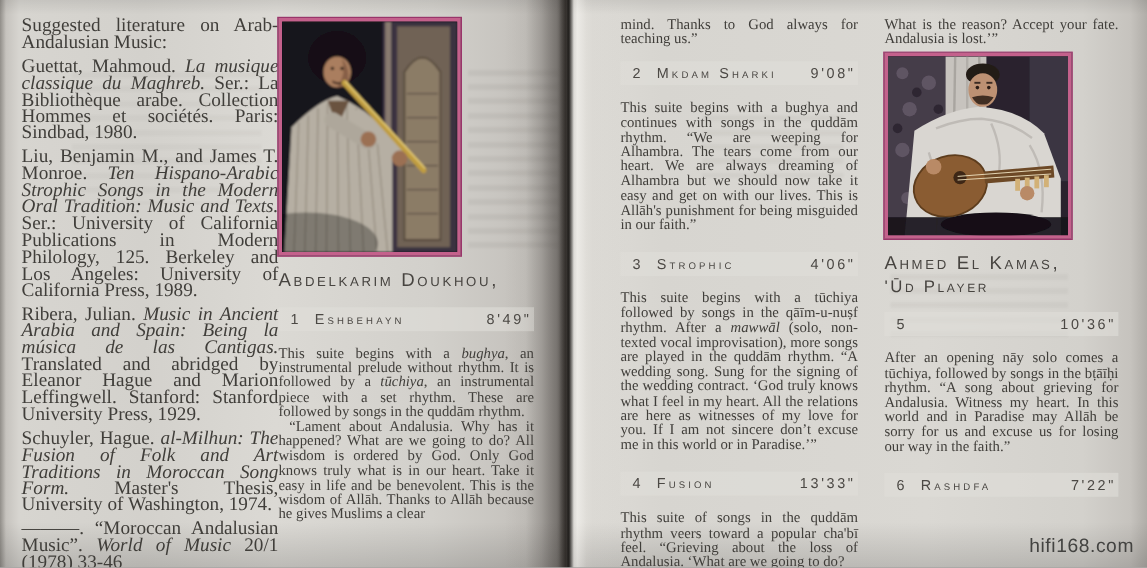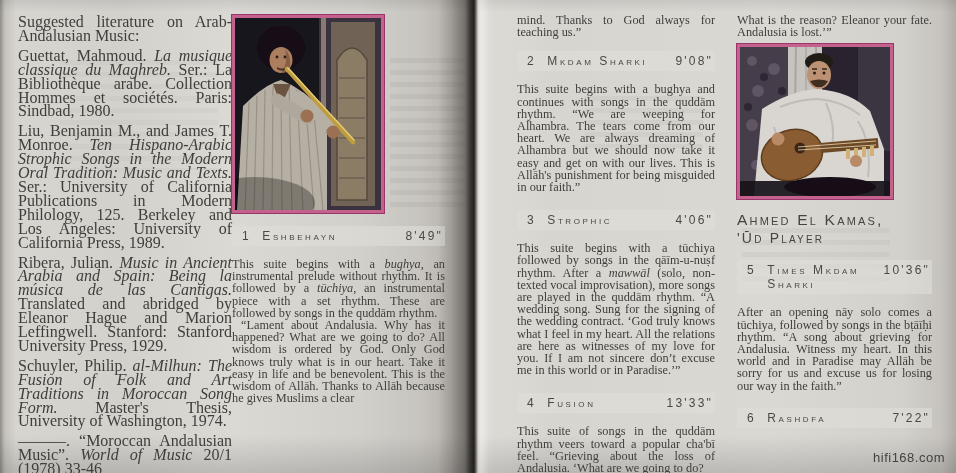--- a/index.html
+++ b/index.html
@@ -53,41 +53,41 @@
   .para{margin:0 0 4px 0;}
   
   .ghost{position:absolute;z-index:2;pointer-events:none;opacity:.07;filter:blur(.7px);
     background:repeating-linear-gradient(180deg,#5a564f 0 5px,transparent 5px 12px);}
   #ghost1{left:390px;top:58px;width:76px;height:150px;}
   #ghost2{left:585px;top:96px;width:118px;height:52px;opacity:.05;}
   #ghost3{left:742px;top:228px;width:148px;height:55px;opacity:.05;}
   #ghost4{left:60px;top:60px;width:158px;height:110px;opacity:.035;}
   
   #watermark{position:absolute;right:11px;bottom:8px;z-index:6;
-    font-family:"Liberation Sans",sans-serif;font-size:13px;color:#434341;letter-spacing:.5px;}
+    font-family:"Liberation Sans",sans-serif;font-size:16px;color:#434341;letter-spacing:.5px;}
 </style>
 </head>
 <body>
 
 <div id="booklet">
 
   <div id="page-left" class="page"></div>
   <div id="page-right" class="page"></div>
 
   <div id="ghost1" class="ghost"></div>
   <div id="ghost2" class="ghost"></div>
   <div id="ghost3" class="ghost"></div>
   <div id="ghost4" class="ghost"></div>
 
   <div id="col1" class="col">
     <p>Suggested literature on Arab-Andalusian Music:</p>
     <p><span>Guettat, Mahmoud.  </span><span class="it">La musique classique du Maghreb.</span><span>  Ser.:  La Bibliothèque arabe.  Collection Hommes et sociétés.  Paris:  Sindbad, 1980.</span></p>
     <p><span>Liu, Benjamin M., and James T. Monroe.  </span><span class="it">Ten Hispano-Arabic Strophic Songs in the Modern Oral Tradition:  Music and Texts.</span><span>  Ser.:  University of California Publications in Modern Philology, 125. Berkeley and Los Angeles:  University of California Press, 1989.</span></p>
     <p><span>Ribera, Julian.  </span><span class="it">Music in Ancient Arabia and Spain:  Being la música de las Cantigas.</span><span>  Translated and abridged by Eleanor Hague and Marion Leffingwell. Stanford:  Stanford University Press, 1929.</span></p>
-    <p><span>Schuyler, Philip.  </span><span class="it">al-Milhun:  The Fusion of Folk and Art Traditions in Moroccan Song Form.</span><span>  Master's Thesis, University of Washington, 1974.</span></p>
+    <p><span>Schuyler, Hague.  </span><span class="it">al-Milhun:  The Fusion of Folk and Art Traditions in Moroccan Song Form.</span><span>  Master's Thesis, University of Washington, 1974.</span></p>
     <p><span>———.  “Moroccan Andalusian Music”. </span><span class="it">World of Music</span><span> 20/1 (1978) 33-46</span></p>
   </div>
 
   <div id="col2" class="col body-col">
     <svg id="photo1" class="photo" viewBox="0 0 146 192" preserveAspectRatio="none">
       <defs>
           <filter id="b1">
             <feGaussianBlur stdDeviation="0.7"></feGaussianBlur>
           </filter>
         </defs>
@@ -126,20 +126,21 @@
         <circle cx="42" cy="39" r="1.4" fill="#2a1d18"></circle>
           <circle cx="50" cy="39" r="1.4" fill="#2a1d18"></circle>
         <path d="M42 49 Q47 52 52 49 L52 51 Q47 54 42 51Z" fill="#4a3226"></path>
         <line x1="52" y1="51" x2="118" y2="124" stroke="#bf9c3f" stroke-width="4.6" stroke-linecap="round"></line>
         <line x1="53" y1="50" x2="119" y2="122" stroke="#e6cc74" stroke-width="1.4" stroke-linecap="round"></line>
         <circle cx="72" cy="98" r="6.5" fill="#9b7052"></circle>
         <circle cx="98" cy="114" r="6.5" fill="#9b7052"></circle>
         <ellipse cx="20" cy="185" rx="60" ry="26" fill="#000" opacity=".3"></ellipse>
       </g>
     </svg>
+    <div class="pname">Abdelkarim Doukhou,</div>
     <div class="track">
       <span class="tno">1</span>
       <span class="ttl">Eshbehayn</span>
       <span class="dur">8'49"</span>
     </div>
     <p class="para"><span>This suite begins with a </span><span class="it">bughya</span><span>, an instrumental prelude without rhythm.  It is followed by a </span><span class="it">tūchiya</span><span>, an instrumental piece with a set rhythm.  These are followed by songs in the quddām rhythm.</span></p>
     <p class="para indent">“Lament about Andalusia.  Why has it happened?  What are we going to do? All wisdom is ordered by God.  Only God knows truly what is in our heart. Take it easy in life and be benevolent. This is the wisdom of Allāh.  Thanks to Allāh because he gives Muslims a clear</p>
   </div>
 
   <div id="col3" class="col body-col">
@@ -158,21 +159,21 @@
     <p class="para"><span>This suite begins with a tūchiya followed by songs in the qāīm-u-nuṣf rhythm.  After a </span><span class="it">mawwāl</span><span> (solo, non-texted vocal improvisation), more songs are played in the quddām rhythm. “A wedding song.  Sung for the signing of the wedding contract.  ‘God truly knows what I feel in my heart.  All the relations are here as witnesses of my love for you.  If I am not sincere don’t excuse me in this world or in Paradise.’”</span></p>
     <div class="track" style="margin-top:17px">
       <span class="tno">4</span>
       <span class="ttl">Fusion</span>
       <span class="dur">13'33"</span>
     </div>
     <p class="para">This suite of songs in the quddām rhythm veers toward a popular cha'bī feel.  “Grieving about the loss of Andalusia.  ‘What are we going to do?</p>
   </div>
 
   <div id="col4" class="col body-col">
-    <p class="cont">What is the reason?  Eleanor your fate. Andalusia is lost.’”</p>
+    <p class="cont">What is the reason?  Accept your fate. Andalusia is lost.’”</p>
     <svg id="photo2" class="photo" viewBox="0 0 150 149" preserveAspectRatio="none">
       <defs>
           <filter id="b2">
             <feGaussianBlur stdDeviation="0.6"></feGaussianBlur>
           </filter>
         </defs>
       <g filter="url(#b2)">
         <rect x="0" y="0" width="150" height="149" fill="#29242d"></rect>
         <rect x="0" y="0" width="52" height="149" fill="#453c49"></rect>
         <g fill="#665b6b" opacity=".8">
@@ -225,21 +226,20 @@
         <circle cx="38" cy="92" r="6.5" fill="#b98a66"></circle>
         <circle cx="116" cy="114" r="6" fill="#b98a66"></circle>
         <rect x="0" y="134" width="150" height="15" fill="#18151c" opacity=".92"></rect>
         <ellipse cx="90" cy="140" rx="46" ry="10" fill="#120f15"></ellipse>
       </g>
     </svg>
     <div class="pname">Ahmed El Kamas,</div>
     <div class="prole">'Ūd Player</div>
     <div class="track">
       <span class="tno">5</span>
-      <span class="ttl">Times Mkdam Sharki</span>
       <span class="dur">10'36"</span>
     </div>
     <p class="para">After an opening nāy solo comes a tūchiya, followed by songs in the bṭāīḥi rhythm.  “A song about grieving for Andalusia.  Witness my heart.  In this world and in Paradise may Allāh be sorry for us and excuse us for losing our way in the faith.”</p>
     <div class="track" style="margin-top:16px">
       <span class="tno">6</span>
       <span class="ttl">Rashdfa</span>
       <span class="dur">7'22"</span>
     </div>
   </div>
 

